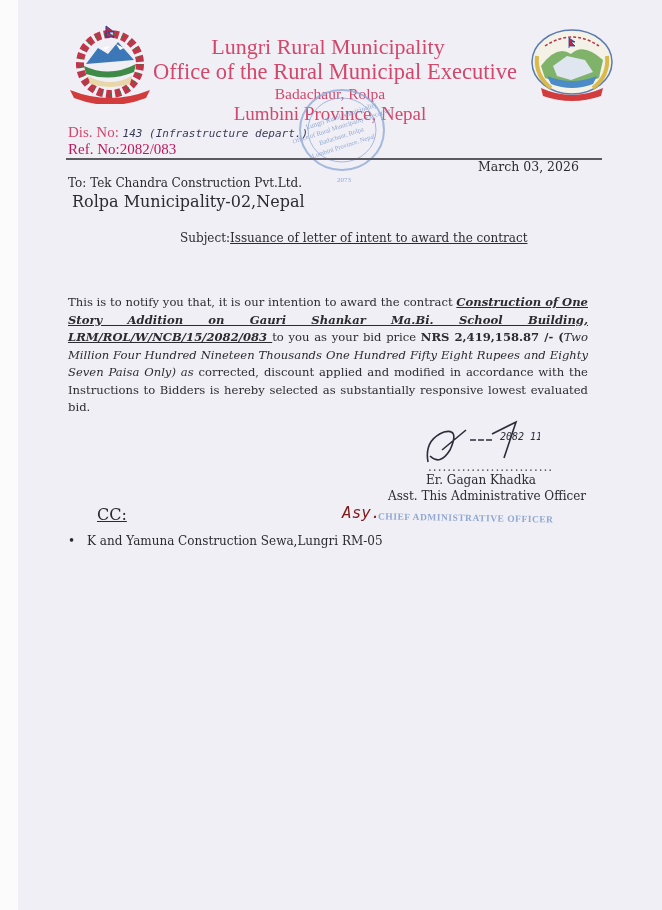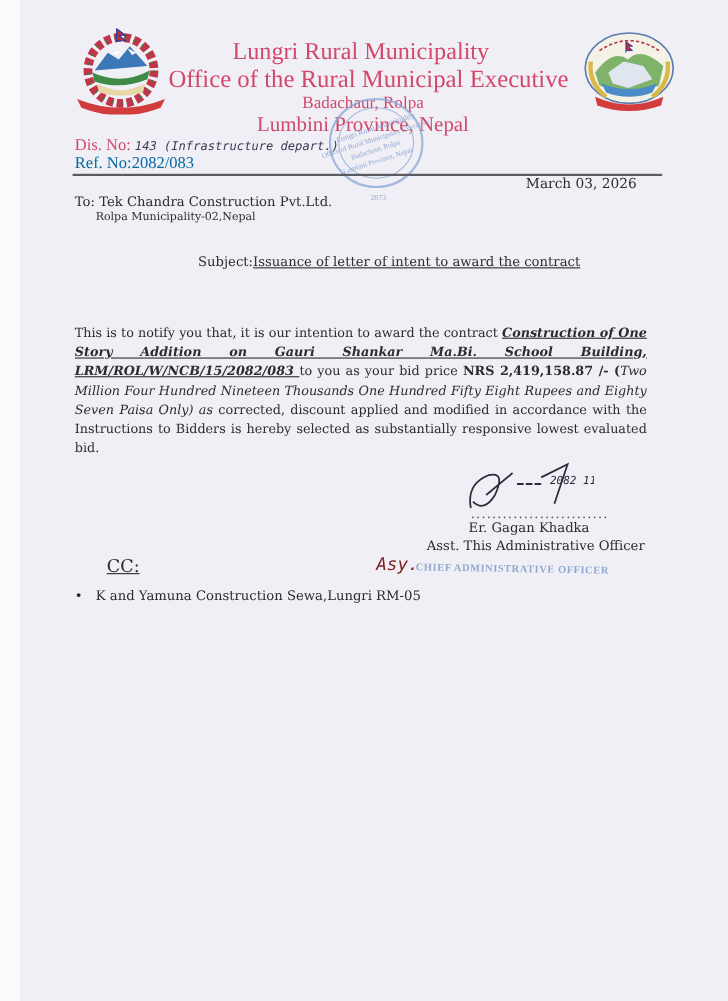--- a/index.html
+++ b/index.html
@@ -15,26 +15,26 @@
 
   .hdr-line { position:absolute; left:0; width:662px; text-align:center; color:#d2486b; font-family:"Liberation Serif", serif; }
   .h1 { top:34px; font-size:22px; left:103px; width:450px; }
   .h2 { top:59px; font-size:22.5px; left:60px; width:550px; }
   .h3 { top:85px; font-size:15.5px; left:150px; width:360px; }
   .h4 { top:103px; font-size:19px; left:120px; width:420px; }
 
   .emblem { position:absolute; }
   .dis { position:absolute; left:68px; top:124px; font-family:"Liberation Serif", serif; font-size:15px; color:#d2486b; }
   .dis .hand { font-family:"DejaVu Sans Mono", monospace; font-size:11px; color:#3a3a55; font-style:italic; }
-  .ref { position:absolute; left:68px; top:141px; font-family:"Liberation Serif", serif; font-size:15px; color:#0369a1; }
+  .ref { position:absolute; left:68px; top:141px; font-family:"Liberation Serif", serif; font-size:15px; color:#be185d; }
   .rule { position:absolute; left:66px; top:158px; width:536px; height:2px; background:#5a5a60; }
 
   .date { position:absolute; left:478px; top:159px; font-size:12.5px; }
   .to1 { position:absolute; left:68px; top:176px; font-size:12px; }
-  .to2 { position:absolute; left:87px; top:192px; font-size:10px; }
+  .to2 { position:absolute; left:72px; top:192px; font-size:16px; }
 
   .subject { position:absolute; left:180px; top:231px; font-size:12px; }
   .subject b { text-decoration:underline; font-weight:normal; }
 
   .para { position:absolute; left:68px; top:294px; width:520px; font-size:11.6px; line-height:17.5px; text-align:justify; }
   .bi { font-weight:bold; font-style:italic; text-decoration:underline; }
   .it { font-style:italic; }
 
   .sigwrap { position:absolute; left:420px; top:410px; width:120px; height:60px; }
   .dots { position:absolute; left:428px; top:460px; font-size:12px; letter-spacing:1px; color:#555; }

